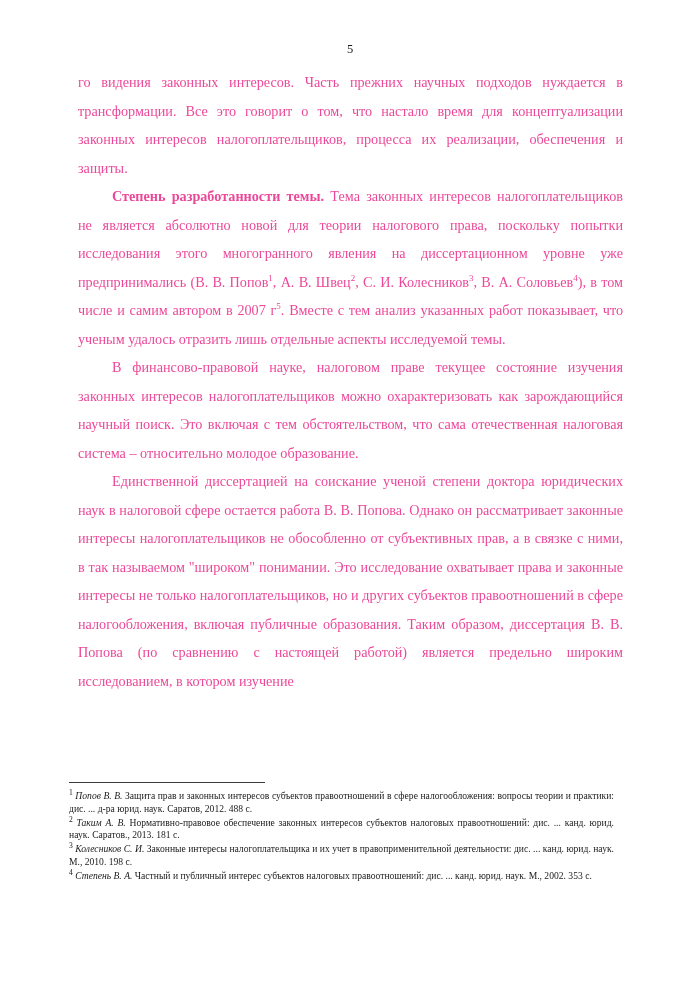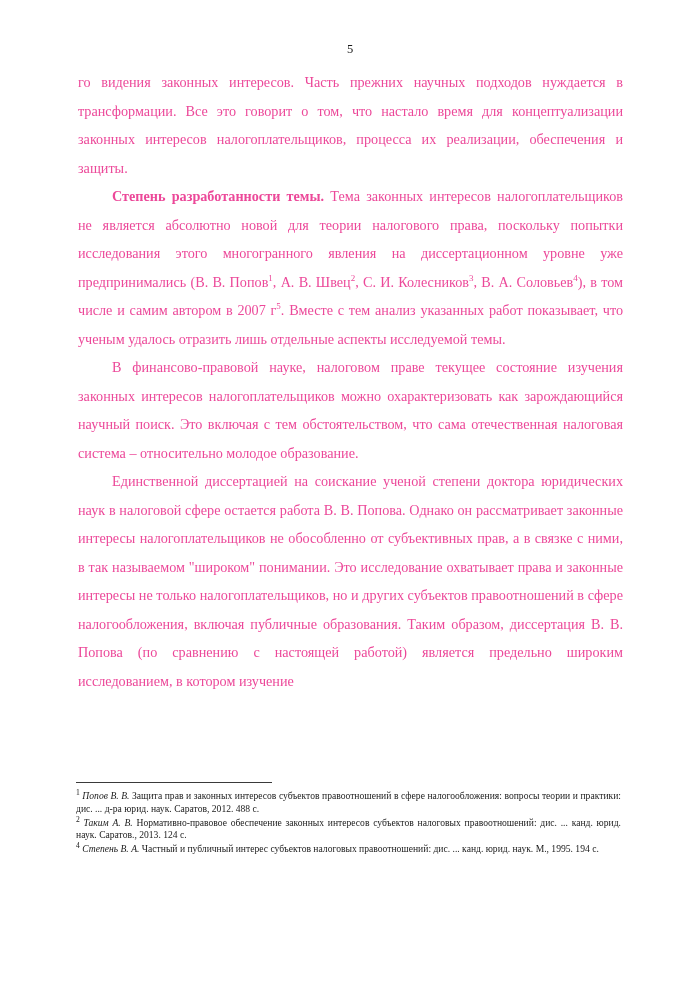--- a/index.html
+++ b/index.html
@@ -54,21 +54,21 @@
   .bold {
     font-weight: bold;
   }
   sup {
     font-size: 9px;
     line-height: 0;
     vertical-align: super;
   }
   .footnote-area {
     position: absolute;
-    left: 76px;
+    left: 69px;
     top: 782px;
     width: 545px;
   }
   .footnote-rule {
     width: 196px;
     height: 1px;
     background: #3a3a3a;
     margin-bottom: 7px;
   }
   .footnote {
@@ -100,18 +100,19 @@
     <p class="para" id="para-1"><span>го видения законных интересов. Часть прежних научных подходов нуждается в трансформации. Все это говорит о том, что настало время для концептуализации законных интересов налогоплательщиков, процесса их реализации, обеспечения и защиты.</span></p>
     <p class="para indent" id="para-2"><span class="bold">Степень разработанности темы.</span><span> Тема законных интересов налогоплательщиков не является абсолютно новой для теории налогового права, поскольку попытки исследования этого многогранного явления на диссертационном уровне уже предпринимались (В. В. Попов</span><sup>1</sup><span>, А. В. Швец</span><sup>2</sup><span>, С. И. Колесников</span><sup>3</sup><span>, В. А. Соловьев</span><sup>4</sup><span>), в том числе и самим автором в 2007 г</span><sup>5</sup><span>. Вместе с тем анализ указанных работ показывает, что ученым удалось отразить лишь отдельные аспекты исследуемой темы.</span></p>
     <p class="para indent" id="para-3"><span>В финансово-правовой науке, налоговом праве текущее состояние изучения законных интересов налогоплательщиков можно охарактеризовать как зарождающийся научный поиск. Это включая с тем обстоятельством, что сама отечественная налоговая система – относительно молодое образование.</span></p>
     <p class="para indent" id="para-4"><span>Единственной диссертацией на соискание ученой степени доктора юридических наук в налоговой сфере остается работа В. В. Попова. Однако он рассматривает законные интересы налогоплательщиков не обособленно от субъективных прав, а в связке с ними, в так называемом "широком" понимании. Это исследование охватывает права и законные интересы не только налогоплательщиков, но и других субъектов правоотношений в сфере налогообложения, включая публичные образования. Таким образом, диссертация В. В. Попова (по сравнению с настоящей работой) является предельно широким исследованием, в котором изучение</span></p>
   </div>
 
   <div class="footnote-area">
     <div class="footnote-rule"></div>
     <div id="footnote-list">
         <div class="footnote"><span class="fn-num">1</span> <span class="it">Попов В. В.</span><span> Защита прав и законных интересов субъектов правоотношений в сфере налогообложения: вопросы теории и практики: дис. ... д-ра юрид. наук. Саратов, 2012. 488 с.</span></div>
-        <div class="footnote"><span class="fn-num">2</span> <span class="it">Таким А. В.</span><span> Нормативно-правовое обеспечение законных интересов субъектов налоговых правоотношений: дис. ... канд. юрид. наук. Саратов., 2013. 124 с.</span></div>
-        <div class="footnote"><span class="fn-num">4</span> <span class="it">Степень В. А.</span><span> Частный и публичный интерес субъектов налоговых правоотношений: дис. ... канд. юрид. наук. М., 1995. 194 с.</span></div>
+        <div class="footnote"><span class="fn-num">2</span> <span class="it">Таким А. В.</span><span> Нормативно-правовое обеспечение законных интересов субъектов налоговых правоотношений: дис. ... канд. юрид. наук. Саратов., 2013. 181 с.</span></div>
+        <div class="footnote"><span class="fn-num">3</span> <span class="it">Колесников С. И.</span><span> Законные интересы налогоплательщика и их учет в правоприменительной деятельности: дис. ... канд. юрид. наук. М., 2010. 198 с.</span></div>
+        <div class="footnote"><span class="fn-num">4</span> <span class="it">Степень В. А.</span><span> Частный и публичный интерес субъектов налоговых правоотношений: дис. ... канд. юрид. наук. М., 2002. 353 с.</span></div>
       </div>
   </div>
 
 </div>
 
 </body></html>

